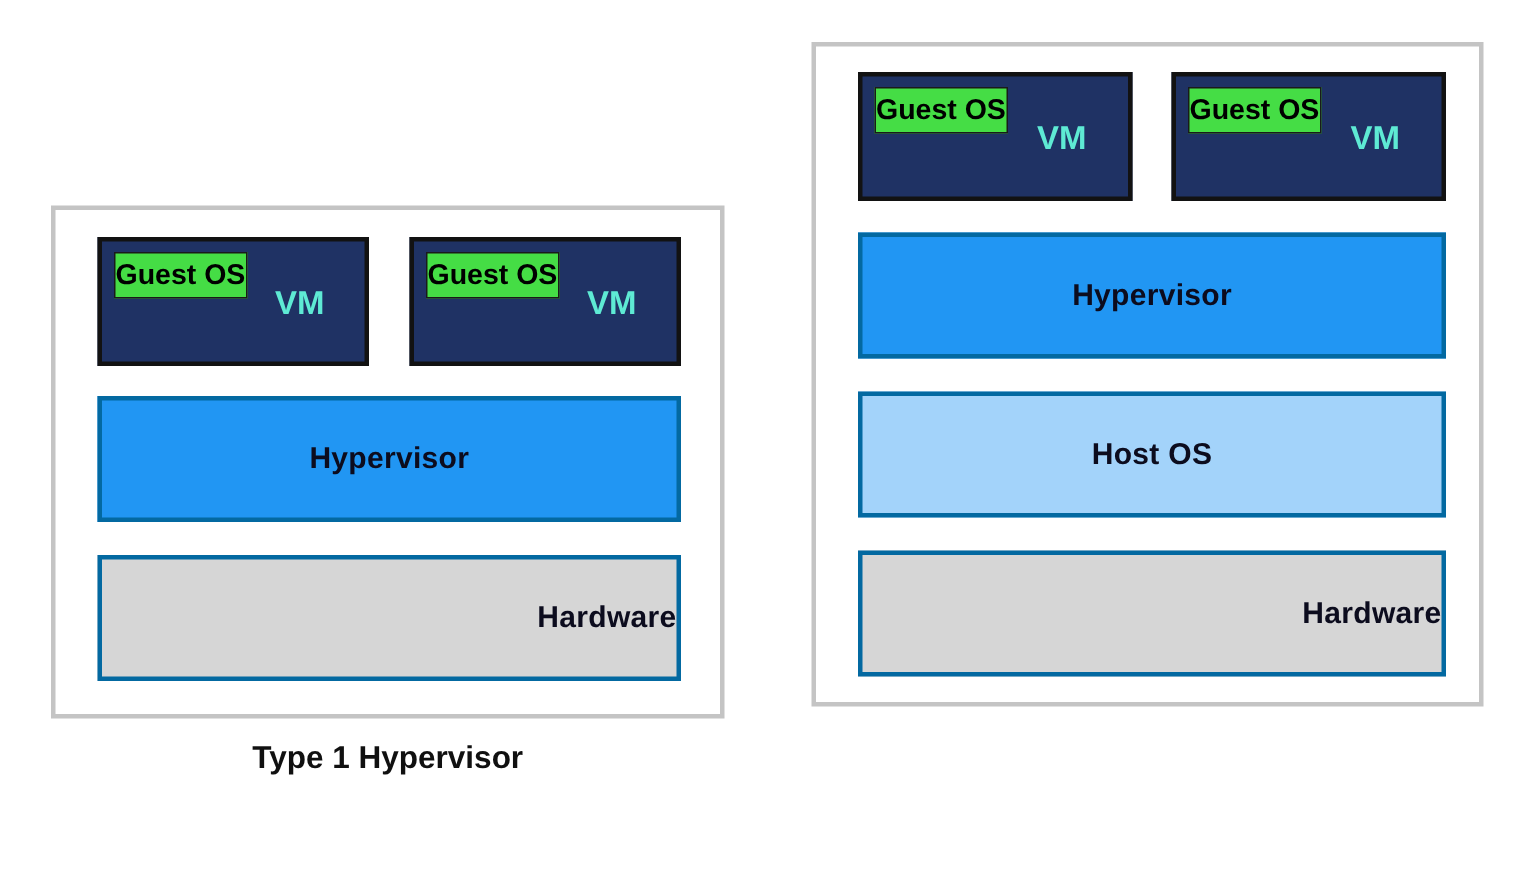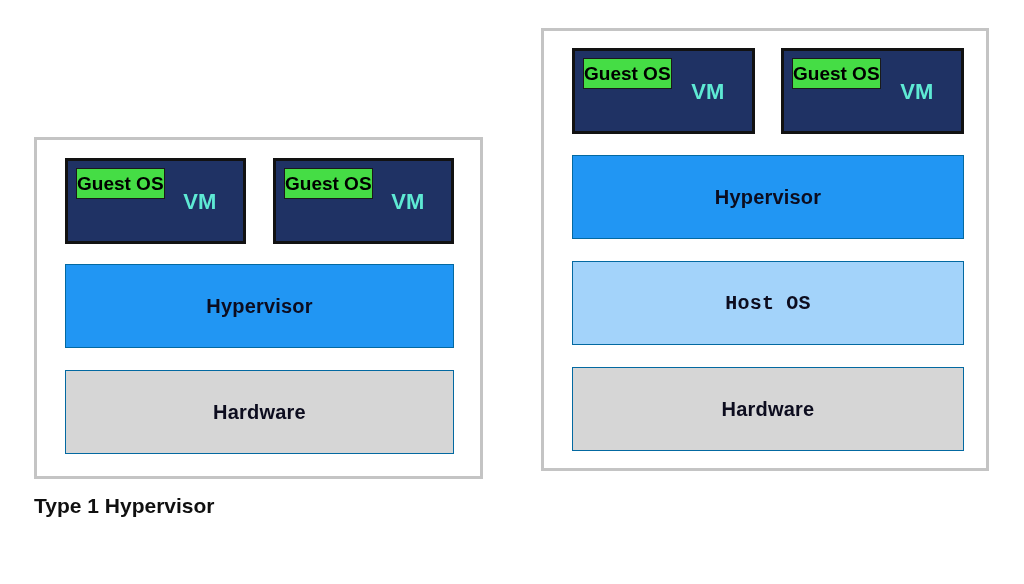--- a/index.html
+++ b/index.html
@@ -40,21 +40,21 @@
     left: 541px;
     top: 28px;
     width: 448px;
     height: 443px;
   }
 
   
   .layer {
     position: absolute;
     box-sizing: border-box;
-    border: 1px solid #0369a1;
+    border: 3px solid #0369a1;
     display: flex;
     align-items: center;
     justify-content: center;
     font-weight: bold;
     letter-spacing: .2px;
   }
 
   .layer--hypervisor {
     background: #2196f3;
     color: #0c0c1e;
@@ -62,20 +62,21 @@
   }
   .layer--hostos {
     background: #a3d3fa;
     color: #0c0c1e;
     font-size: 20px;
   }
   .layer--hardware {
     background: #d6d6d6;
     color: #0c0c1e;
     font-size: 20px;
+    justify-content: flex-end;
   }
 
   
   .vm {
     position: absolute;
     box-sizing: border-box;
     background: #1f3264;
     border: 3px solid #121212;
     display: flex;
     flex-direction: row;
@@ -100,20 +101,21 @@
     justify-content: center;
     color: #5eead4;
     font-weight: bold;
     font-size: 22px;
     padding-bottom: 2px;
   }
 
   
   .caption {
     position: absolute;
+    text-align: center;
     font-weight: bold;
     font-size: 21px;
     line-height: 30px;
     color: #101010;
   }
   .caption--type1 {
     left: 34px;
     top: 491px;
     width: 449px;
   }
@@ -164,21 +166,21 @@
 
     <div class="vm" style="left: 237px; top: 17px; width: 183px; height: 86px;">
       <div class="vm__guest">Guest OS</div>
       <div class="vm__label">VM</div>
     </div>
 
     <div class="layer layer--hypervisor" style="left: 28px; top: 124px; width: 392px; height: 84px;">
       <span>Hypervisor</span>
     </div>
 
-    <div class="layer layer--hostos" style="left: 28px; top: 230px; width: 392px; height: 84px; font-family: Liberation Mono, monospace;">
+    <div class="layer layer--hostos" style="left: 28px; top: 230px; width: 392px; height: 84px;">
       <span>Host OS</span>
     </div>
 
     <div class="layer layer--hardware" style="left: 28px; top: 336px; width: 392px; height: 84px;">
       <span>Hardware</span>
     </div>
 
   </div>
 
   <div class="caption caption--type2">

